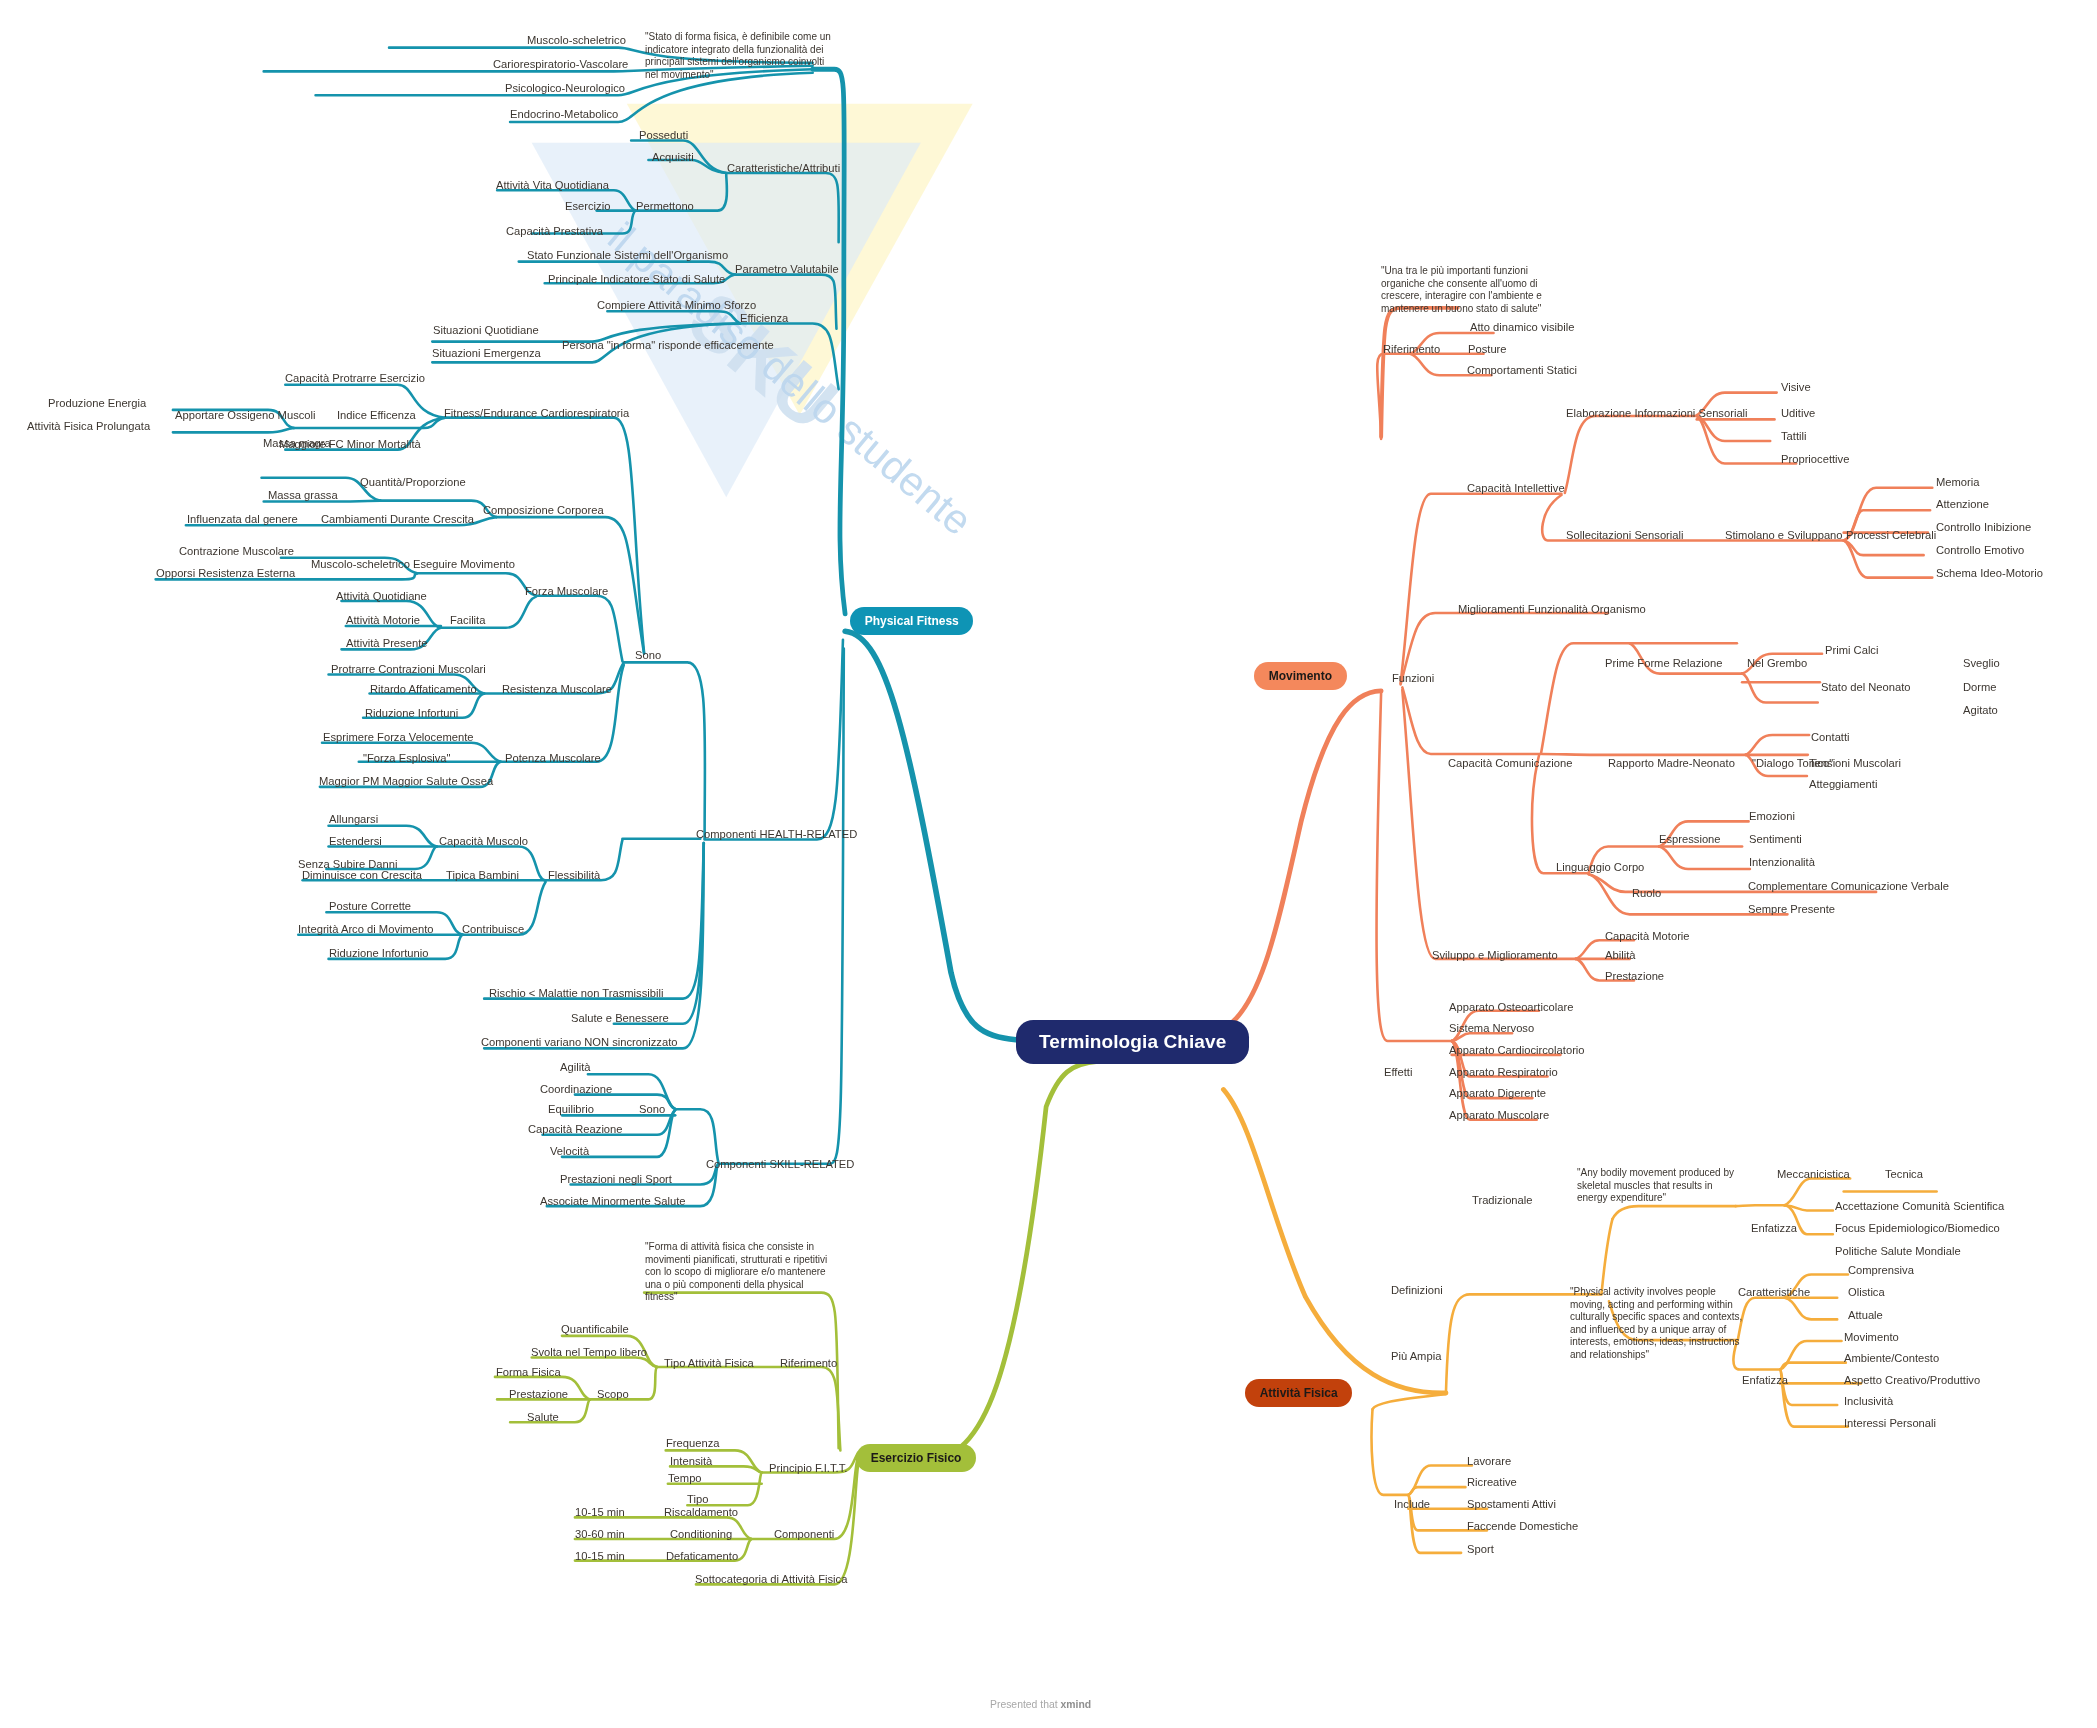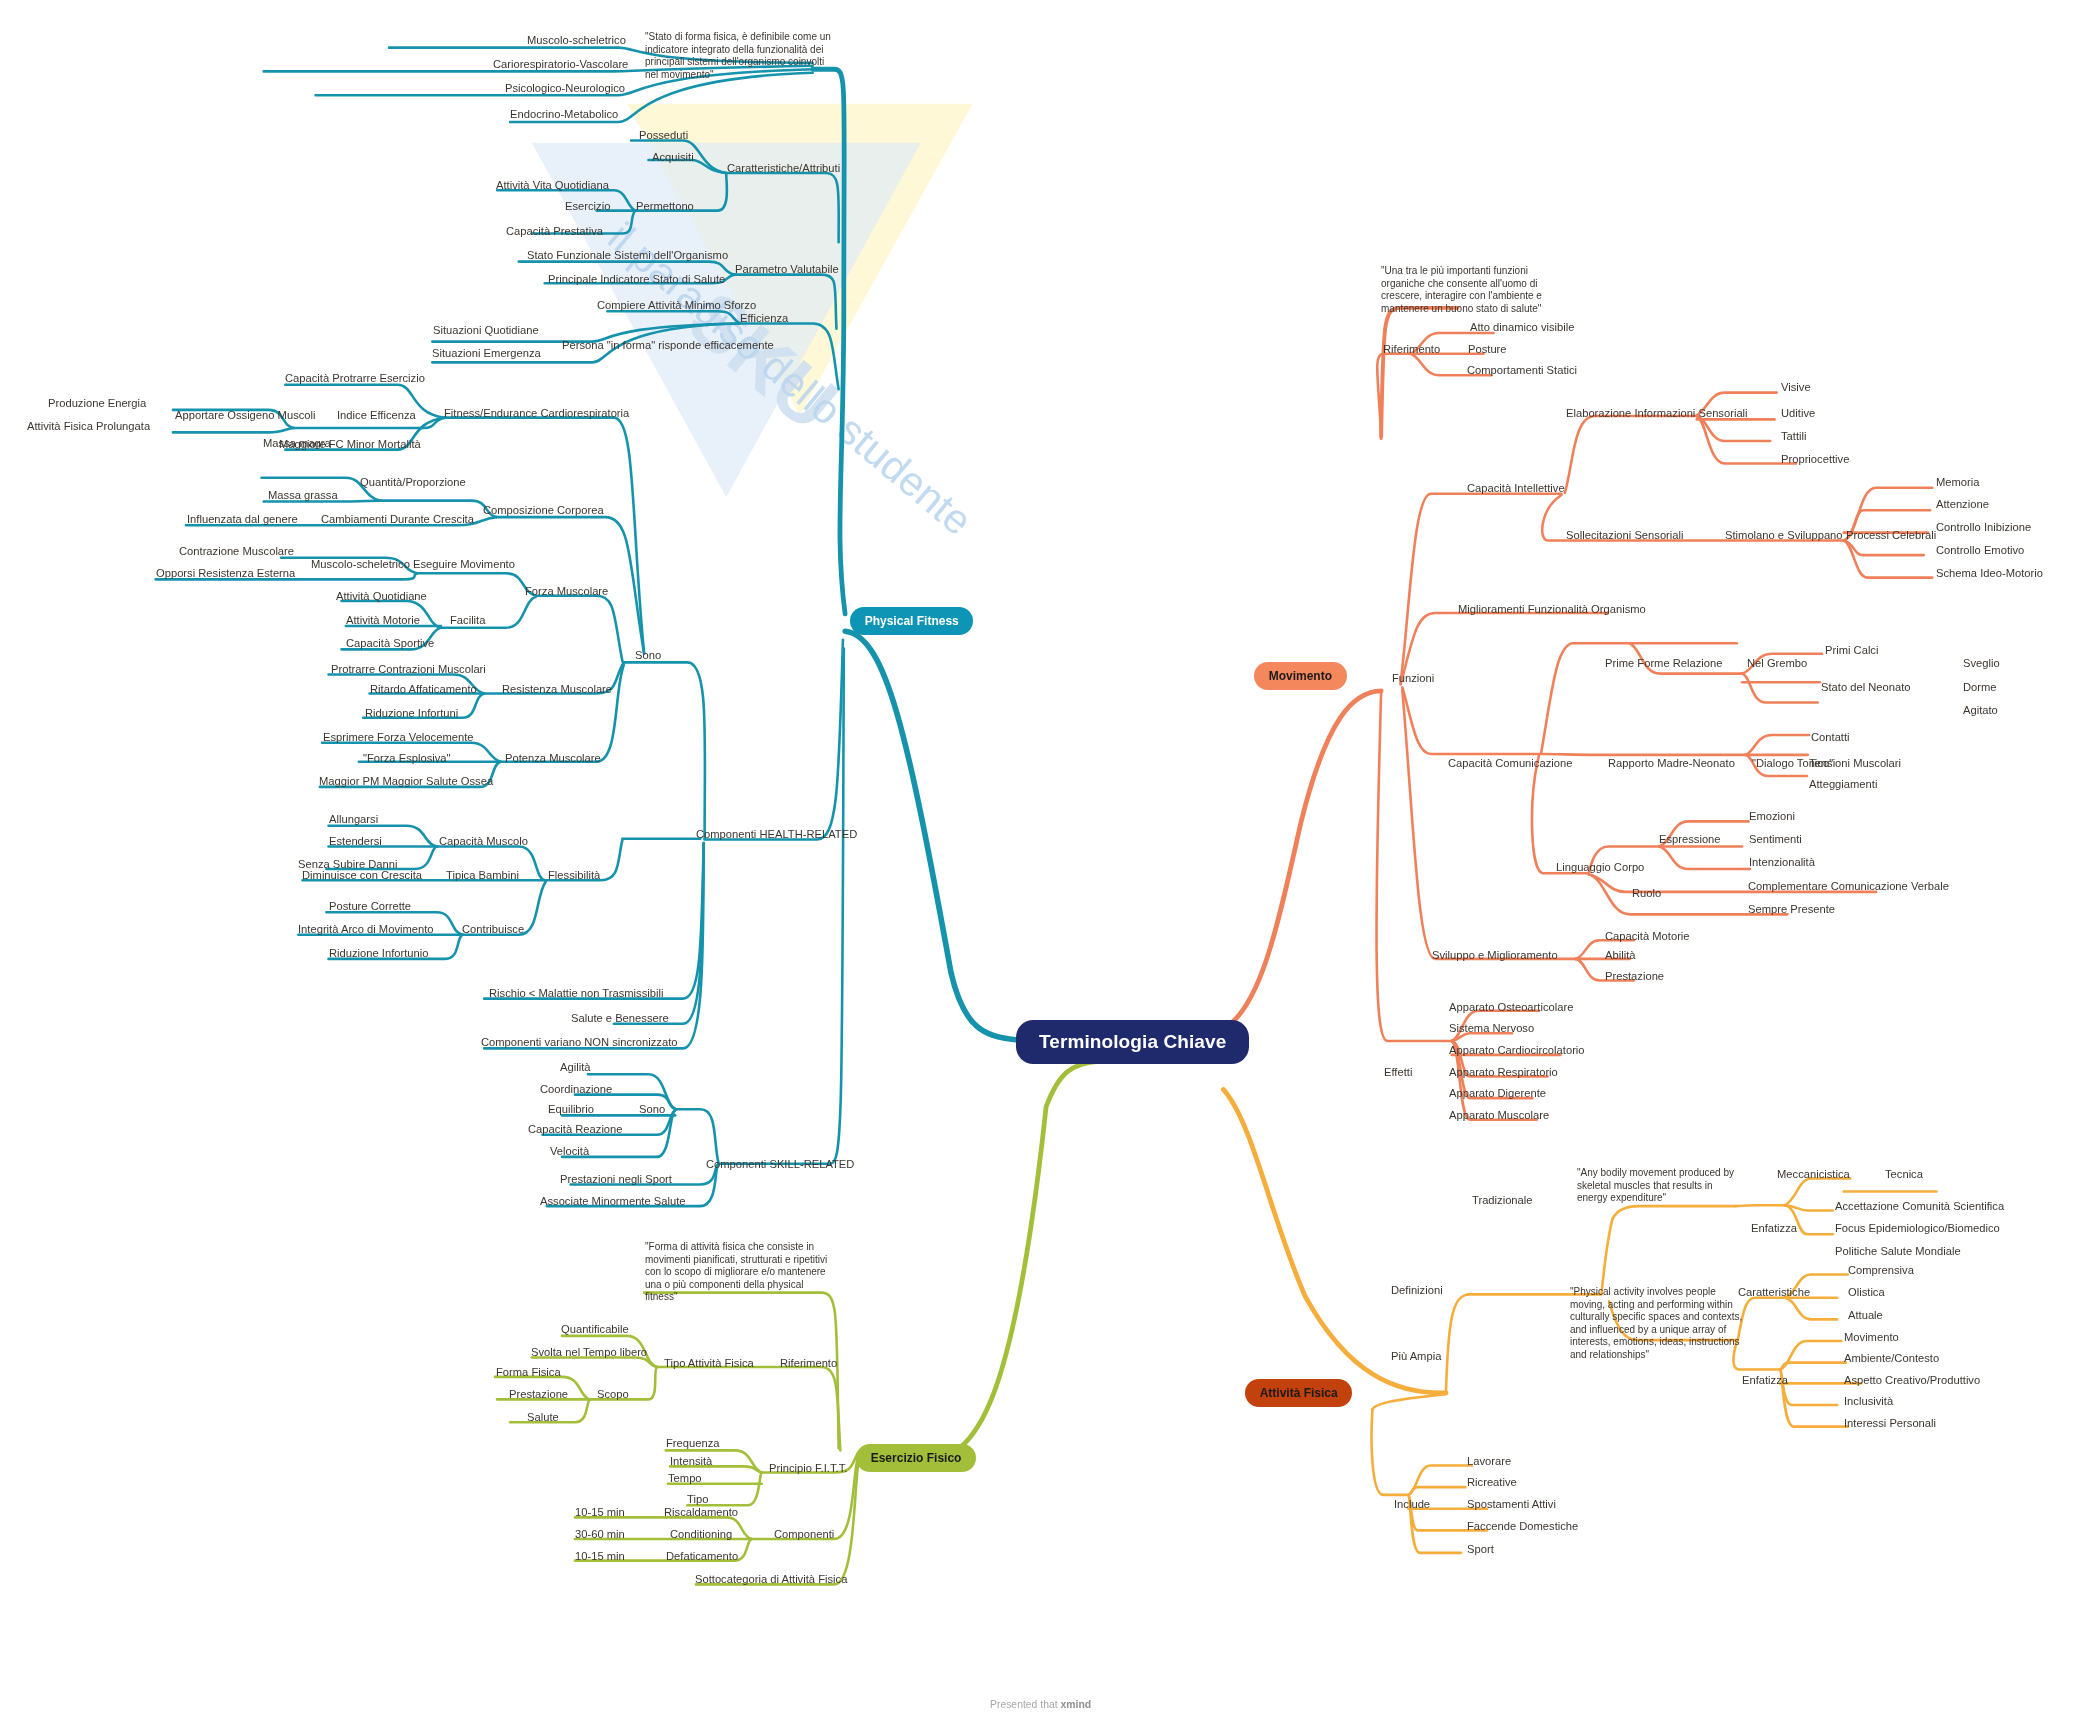--- a/index.html
+++ b/index.html
@@ -314,21 +314,21 @@
   <div class="node" style="left:321px;top:512px;">Cambiamenti Durante Crescita</div>
 
   <div class="node" style="left:179px;top:544px;">Contrazione Muscolare</div>
   <div class="node" style="left:311px;top:557px;">Muscolo-scheletrico Eseguire Movimento</div>
   <div class="node" style="left:156px;top:566px;">Opporsi Resistenza Esterna</div>
   <div class="node" style="left:525px;top:584px;">Forza Muscolare</div>
 
   <div class="node" style="left:336px;top:589px;">Attività Quotidiane</div>
   <div class="node" style="left:346px;top:613px;">Attività Motorie</div>
   <div class="node" style="left:450px;top:613px;">Facilita</div>
-  <div class="node" style="left:346px;top:636px;">Capacità Sportive</div>
+  <div class="node" style="left:346px;top:636px;">Attività Presente</div>
   <div class="node" style="left:635px;top:648px;">Sono</div>
 
   <div class="node" style="left:331px;top:662px;">Protrarre Contrazioni Muscolari</div>
   <div class="node" style="left:370px;top:682px;text-align:right;">Ritardo Affaticamento</div>
   <div class="node" style="left:502px;top:682px;">Resistenza Muscolare</div>
   <div class="node" style="left:365px;top:706px;">Riduzione Infortuni</div>
 
   <div class="node" style="left:323px;top:730px;">Esprimere Forza Velocemente</div>
   <div class="node" style="left:363px;top:751px;">"Forza Esplosiva"</div>
   <div class="node" style="left:505px;top:751px;">Potenza Muscolare</div>

